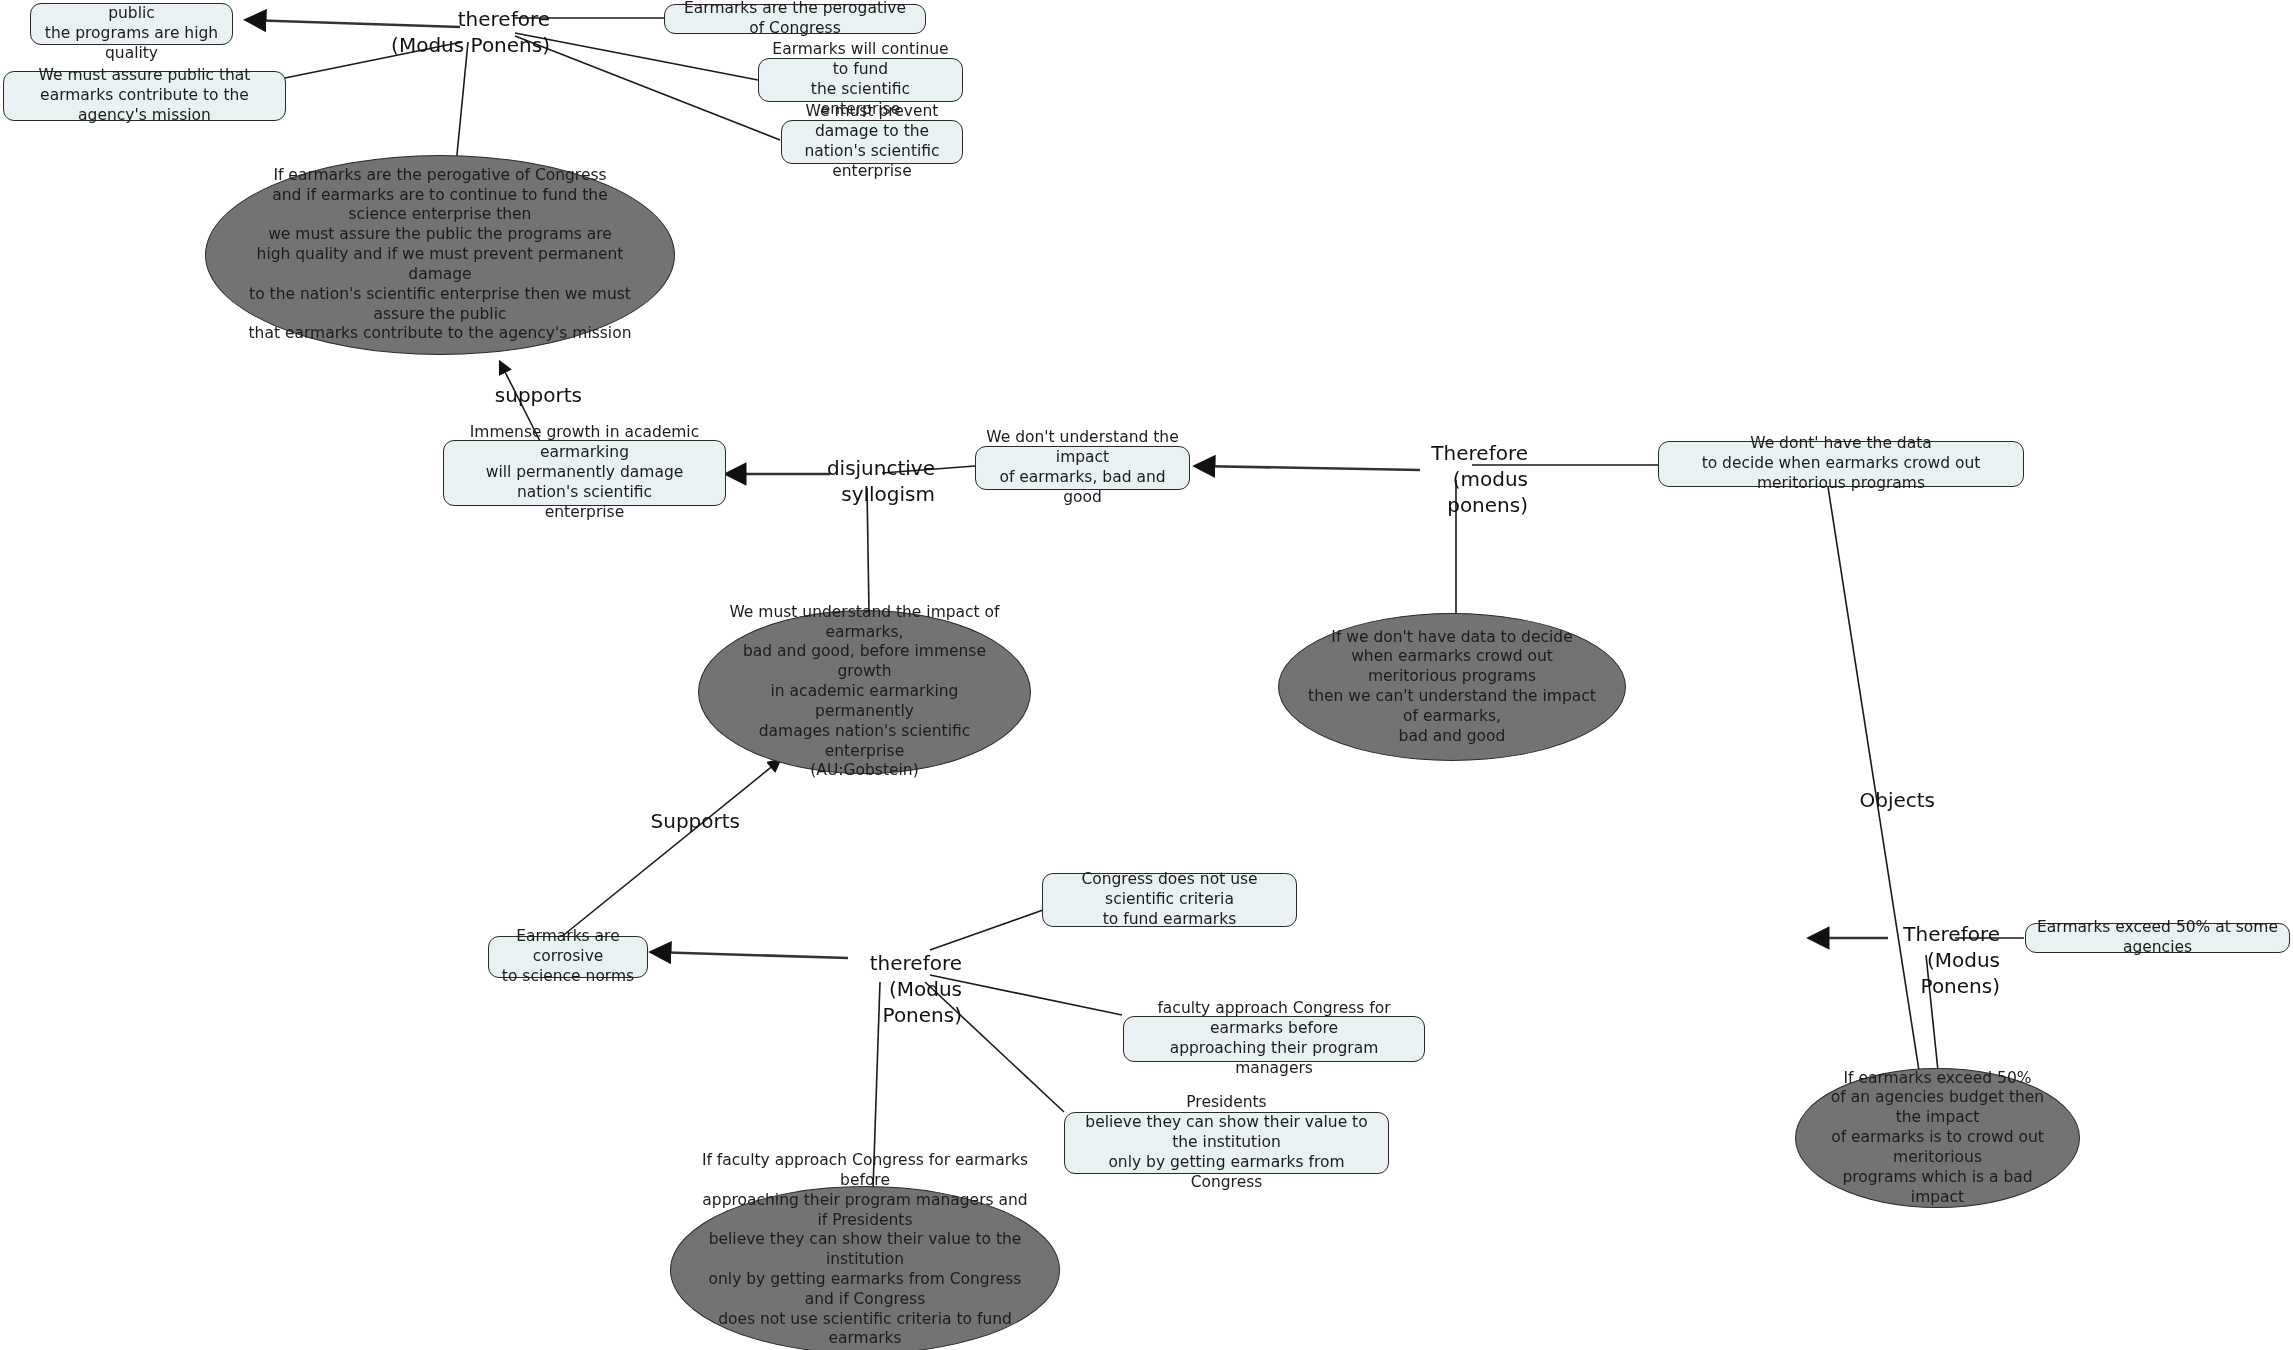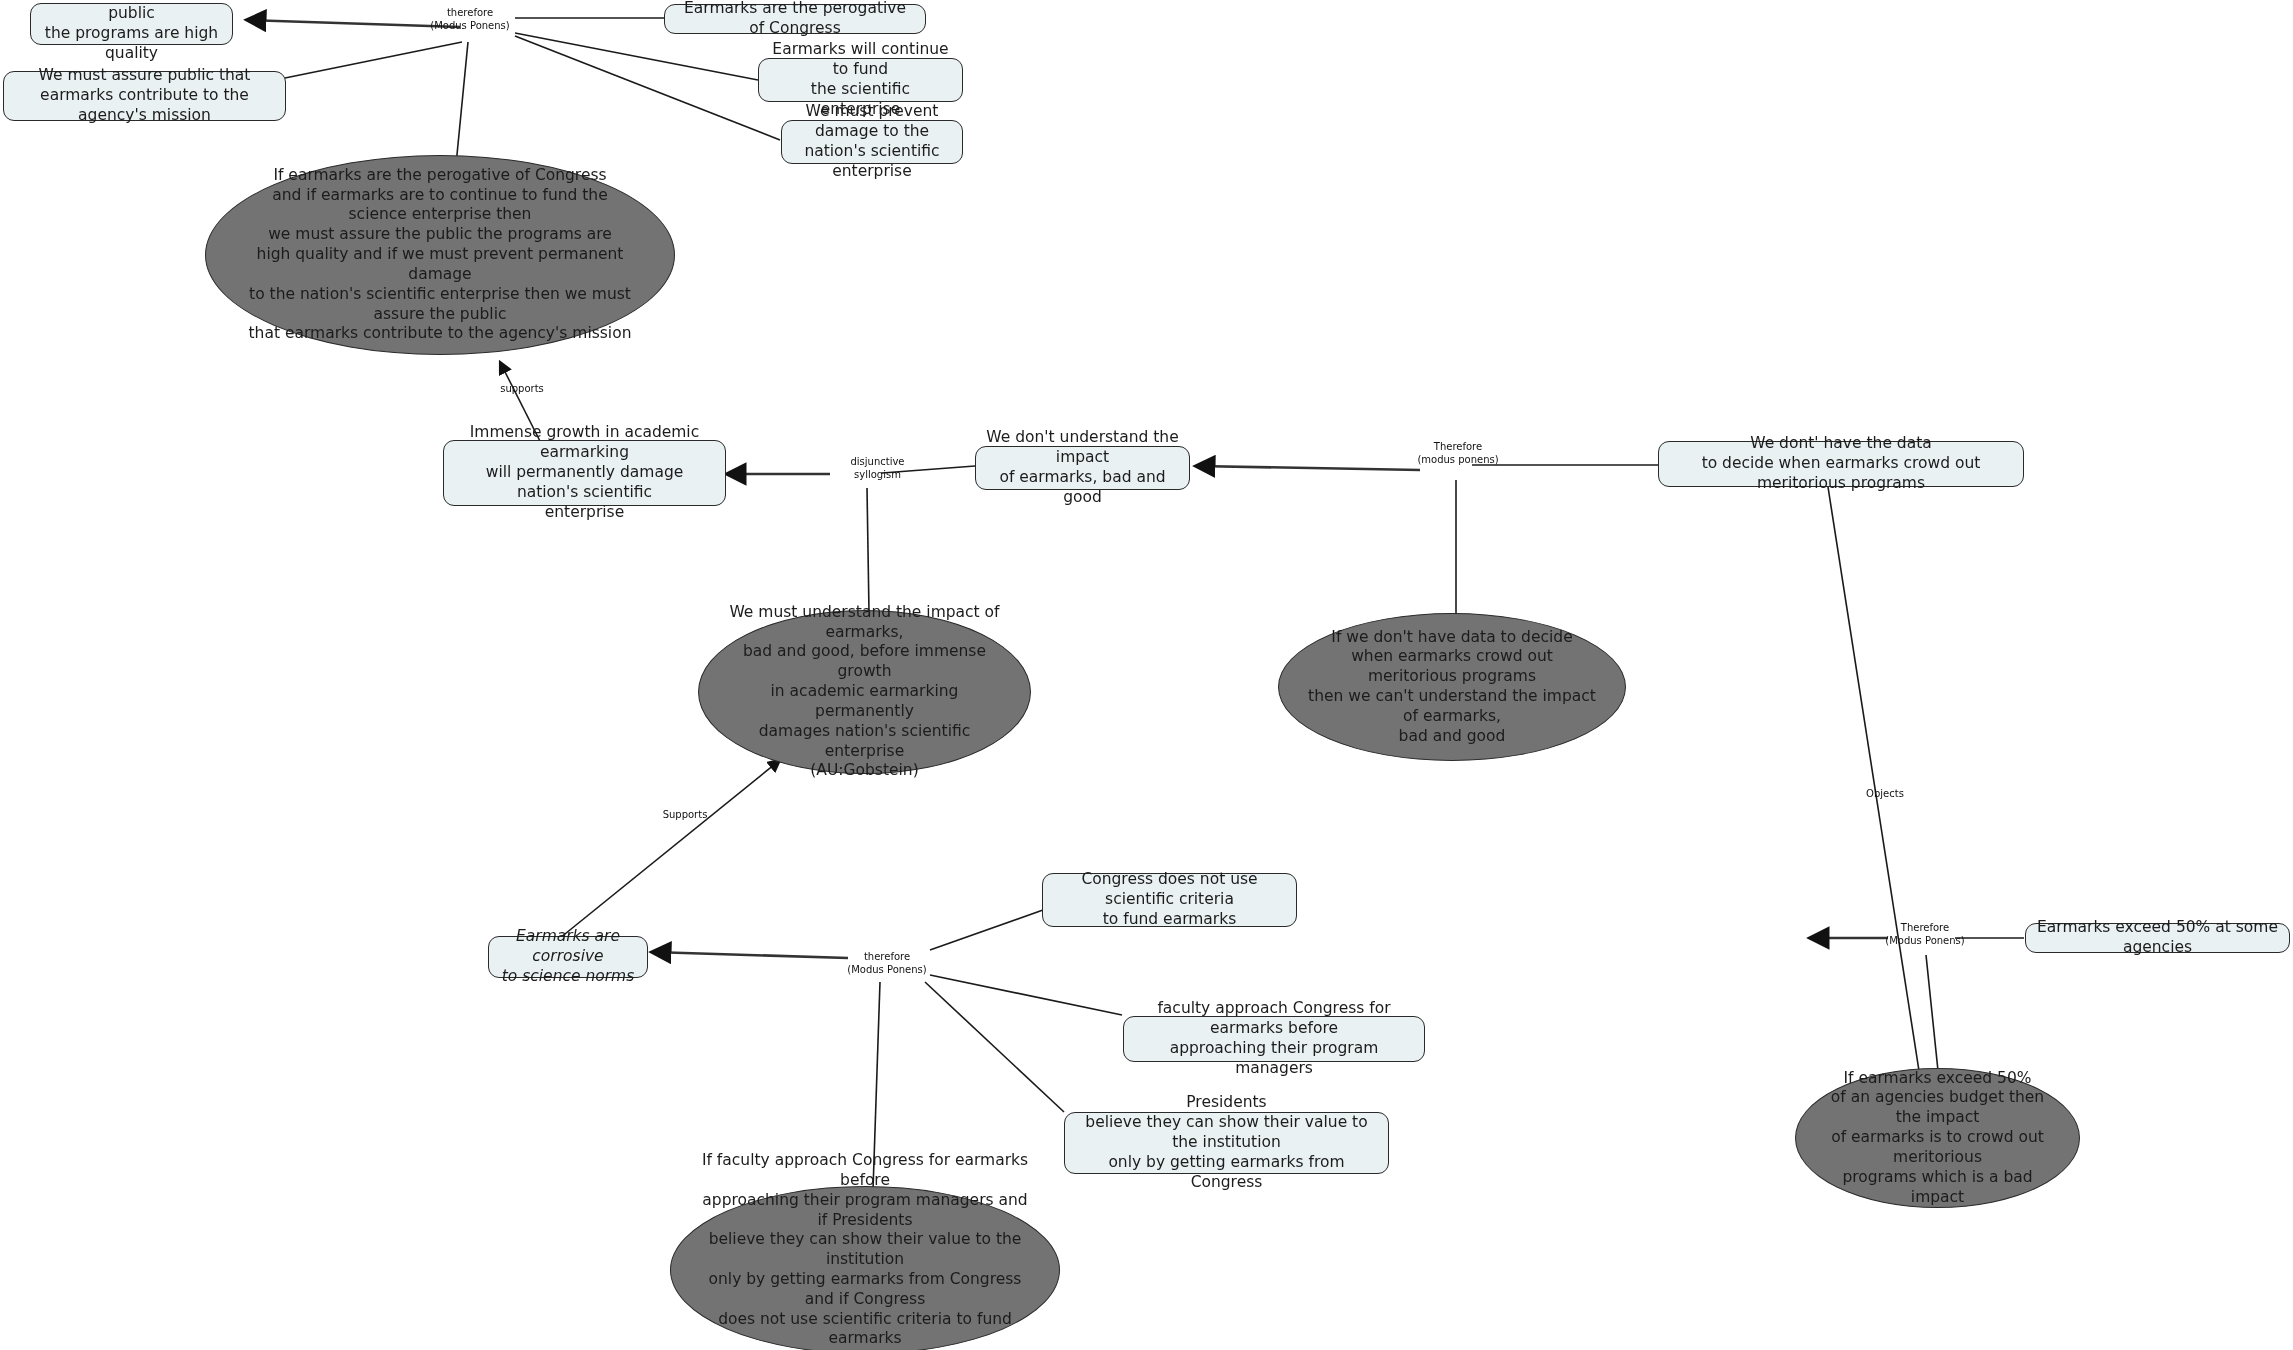--- a/index.html
+++ b/index.html
@@ -55,22 +55,22 @@
     background: #737373;
     border: 1.4px solid #2a2a2a;
     border-radius: 50%;
     padding: 10px 26px;
     font-size: 15.5px;
   }
   .link-label {
     position: absolute;
     background: transparent;
     color: #111111;
-    font-size: 10px;
-    text-align: center;
+    font-size: 20px;
+    text-align: right;
     line-height: 1.3;
     white-space: pre-line;
     pointer-events: none;
   }
 </style>
 </head>
 <body>
 
 <div id="canvas">
 
@@ -149,21 +149,21 @@
 bad and good, before immense growth
 in academic earmarking permanently
 damages nation's scientific enterprise
 (AU:Gobstein)</div>
 
   <div class="node ellipse" style="left:1278px; top:613px; width:348px; height:148px;">If we don't have data to decide
 when earmarks crowd out meritorious programs
 then we can't understand the impact of earmarks,
 bad and good</div>
 
-  <div class="node box" style="left:488px; top:936px; width:160px; height:42px;font-style:italic;">Earmarks are corrosive
+  <div class="node box" style="left:488px; top:936px; width:160px; height:42px;">Earmarks are corrosive
 to science norms</div>
 
   <div class="node box" style="left:1042px; top:873px; width:255px; height:54px;">Congress does not use scientific criteria
 to fund earmarks</div>
 
   <div class="node box" style="left:1123px; top:1016px; width:302px; height:46px;">faculty approach Congress for earmarks before
 approaching their program managers</div>
 
   <div class="node box" style="left:1064px; top:1112px; width:325px; height:62px;">Presidents
 believe they can show their value to the institution

